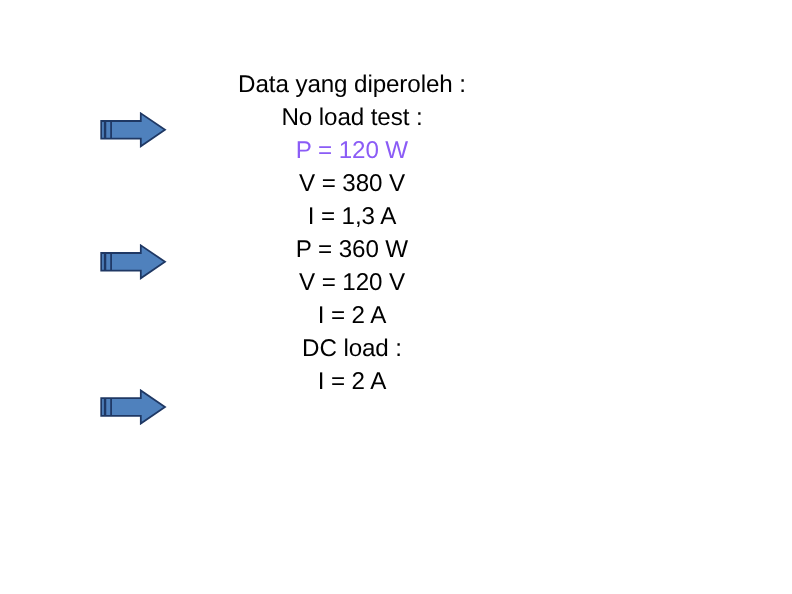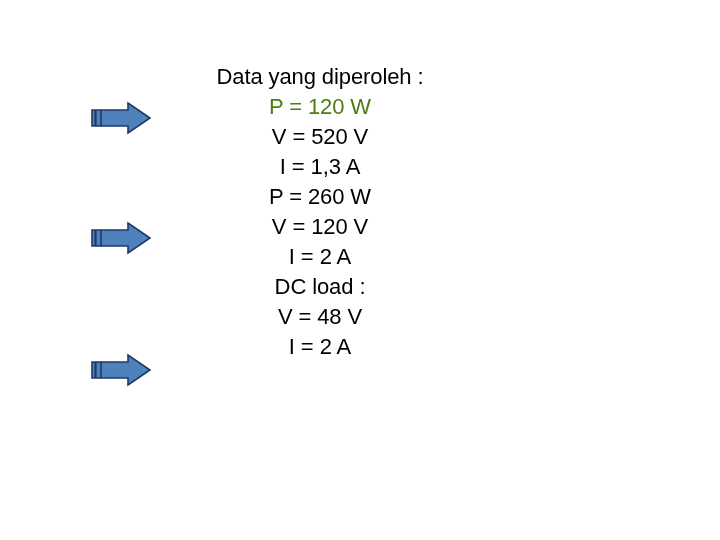--- a/index.html
+++ b/index.html
@@ -58,28 +58,28 @@
     height: 34px;
   }
 </style>
 </head>
 <body>
 
 <div id="slide" style="background: rgb(255, 255, 255);">
 
   <div id="text-block">
     <span class="text-line" style="color: rgb(0, 0, 0);">Data yang diperoleh :</span>
-    <span class="text-line" style="color: #4d7c0f;">P = 120 W</span>
-    <span class="text-line" style="color: rgb(0, 0, 0);">V = 520 V</span>
+    <span class="text-line" style="color: rgb(0, 0, 0);">No load test :</span>
+    <span class="text-line" style="color: #8b5cf6;">P = 120 W</span>
+    <span class="text-line" style="color: rgb(0, 0, 0);">V = 380 V</span>
     <span class="text-line" style="color: rgb(0, 0, 0);">I = 1,3 A</span>
-    <span class="text-line" style="color: rgb(0, 0, 0);">P = 260 W</span>
+    <span class="text-line" style="color: rgb(0, 0, 0);">P = 360 W</span>
     <span class="text-line" style="color: rgb(0, 0, 0);">V = 120 V</span>
     <span class="text-line" style="color: rgb(0, 0, 0);">I = 2 A</span>
     <span class="text-line" style="color: rgb(0, 0, 0);">DC load :</span>
-    <span class="text-line" style="color: rgb(0, 0, 0);">V = 48 V</span>
     <span class="text-line" style="color: rgb(0, 0, 0);">I = 2 A</span>
   </div>
 
   <div id="arrow-layer">
 
     <div class="block-arrow" id="arrow-0" style="left: 90px; top: 101px;">
       <svg viewBox="0 0 62 34" xmlns="http://www.w3.org/2000/svg">
         <path d="M 2 9 L 38 9 L 38 2 L 60 17 L 38 32 L 38 25 L 2 25 Z" fill="#4F81BD" stroke="#1F3864" stroke-width="1.6" stroke-linejoin="miter"></path>
         <line x1="5.5" y1="9" x2="5.5" y2="25" stroke="#1F3864" stroke-width="2.2"></line>
         <line x1="11" y1="9" x2="11" y2="25" stroke="#1F3864" stroke-width="1.6"></line>

